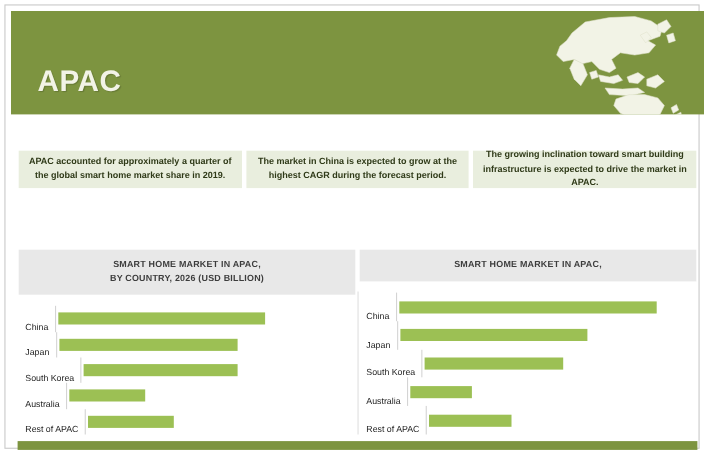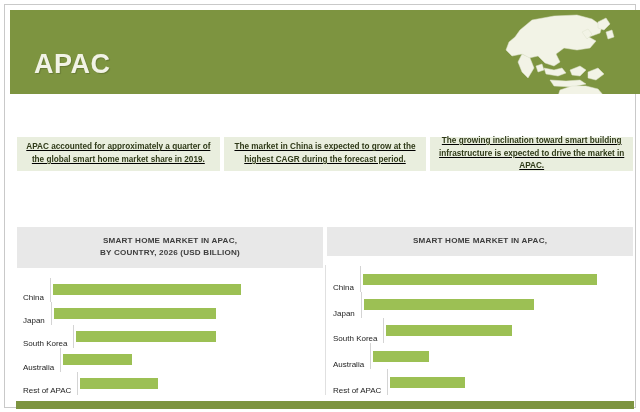--- a/index.html
+++ b/index.html
@@ -13,21 +13,21 @@
     position: absolute;
     left: 4px; top: 4px;
     width: 632px; height: 404px;
     border: 1px solid #c9c9c9;
     background: #ffffff;
   }
   
   .header {
     position: absolute;
     left: 5px; top: 5px;
-    width: 630px; height: 84px;
+    width: 630px; height: 94px;
     background: #7d9440;
     overflow: hidden;
   }
   .header-title {
     position: absolute;
     left: 24px; bottom: 14px;
     font-size: 27px;
     font-weight: bold;
     letter-spacing: 0.5px;
     color: #f2f3e6;
@@ -39,21 +39,20 @@
     width: 220px; height: 106px;
   }
   
   .callouts {
     position: absolute;
     left: 5px; top: 115px;
     width: 630px; height: 68px;
     display: flex;
     gap: 4px;
     padding: 17px 7px;
-    text-decoration: underline;
   }
   .callout {
     flex: 1 1 0;
     background: #e9eede;
     display: flex;
     align-items: center;
     justify-content: center;
     text-align: center;
     padding: 6px 8px;
   }

